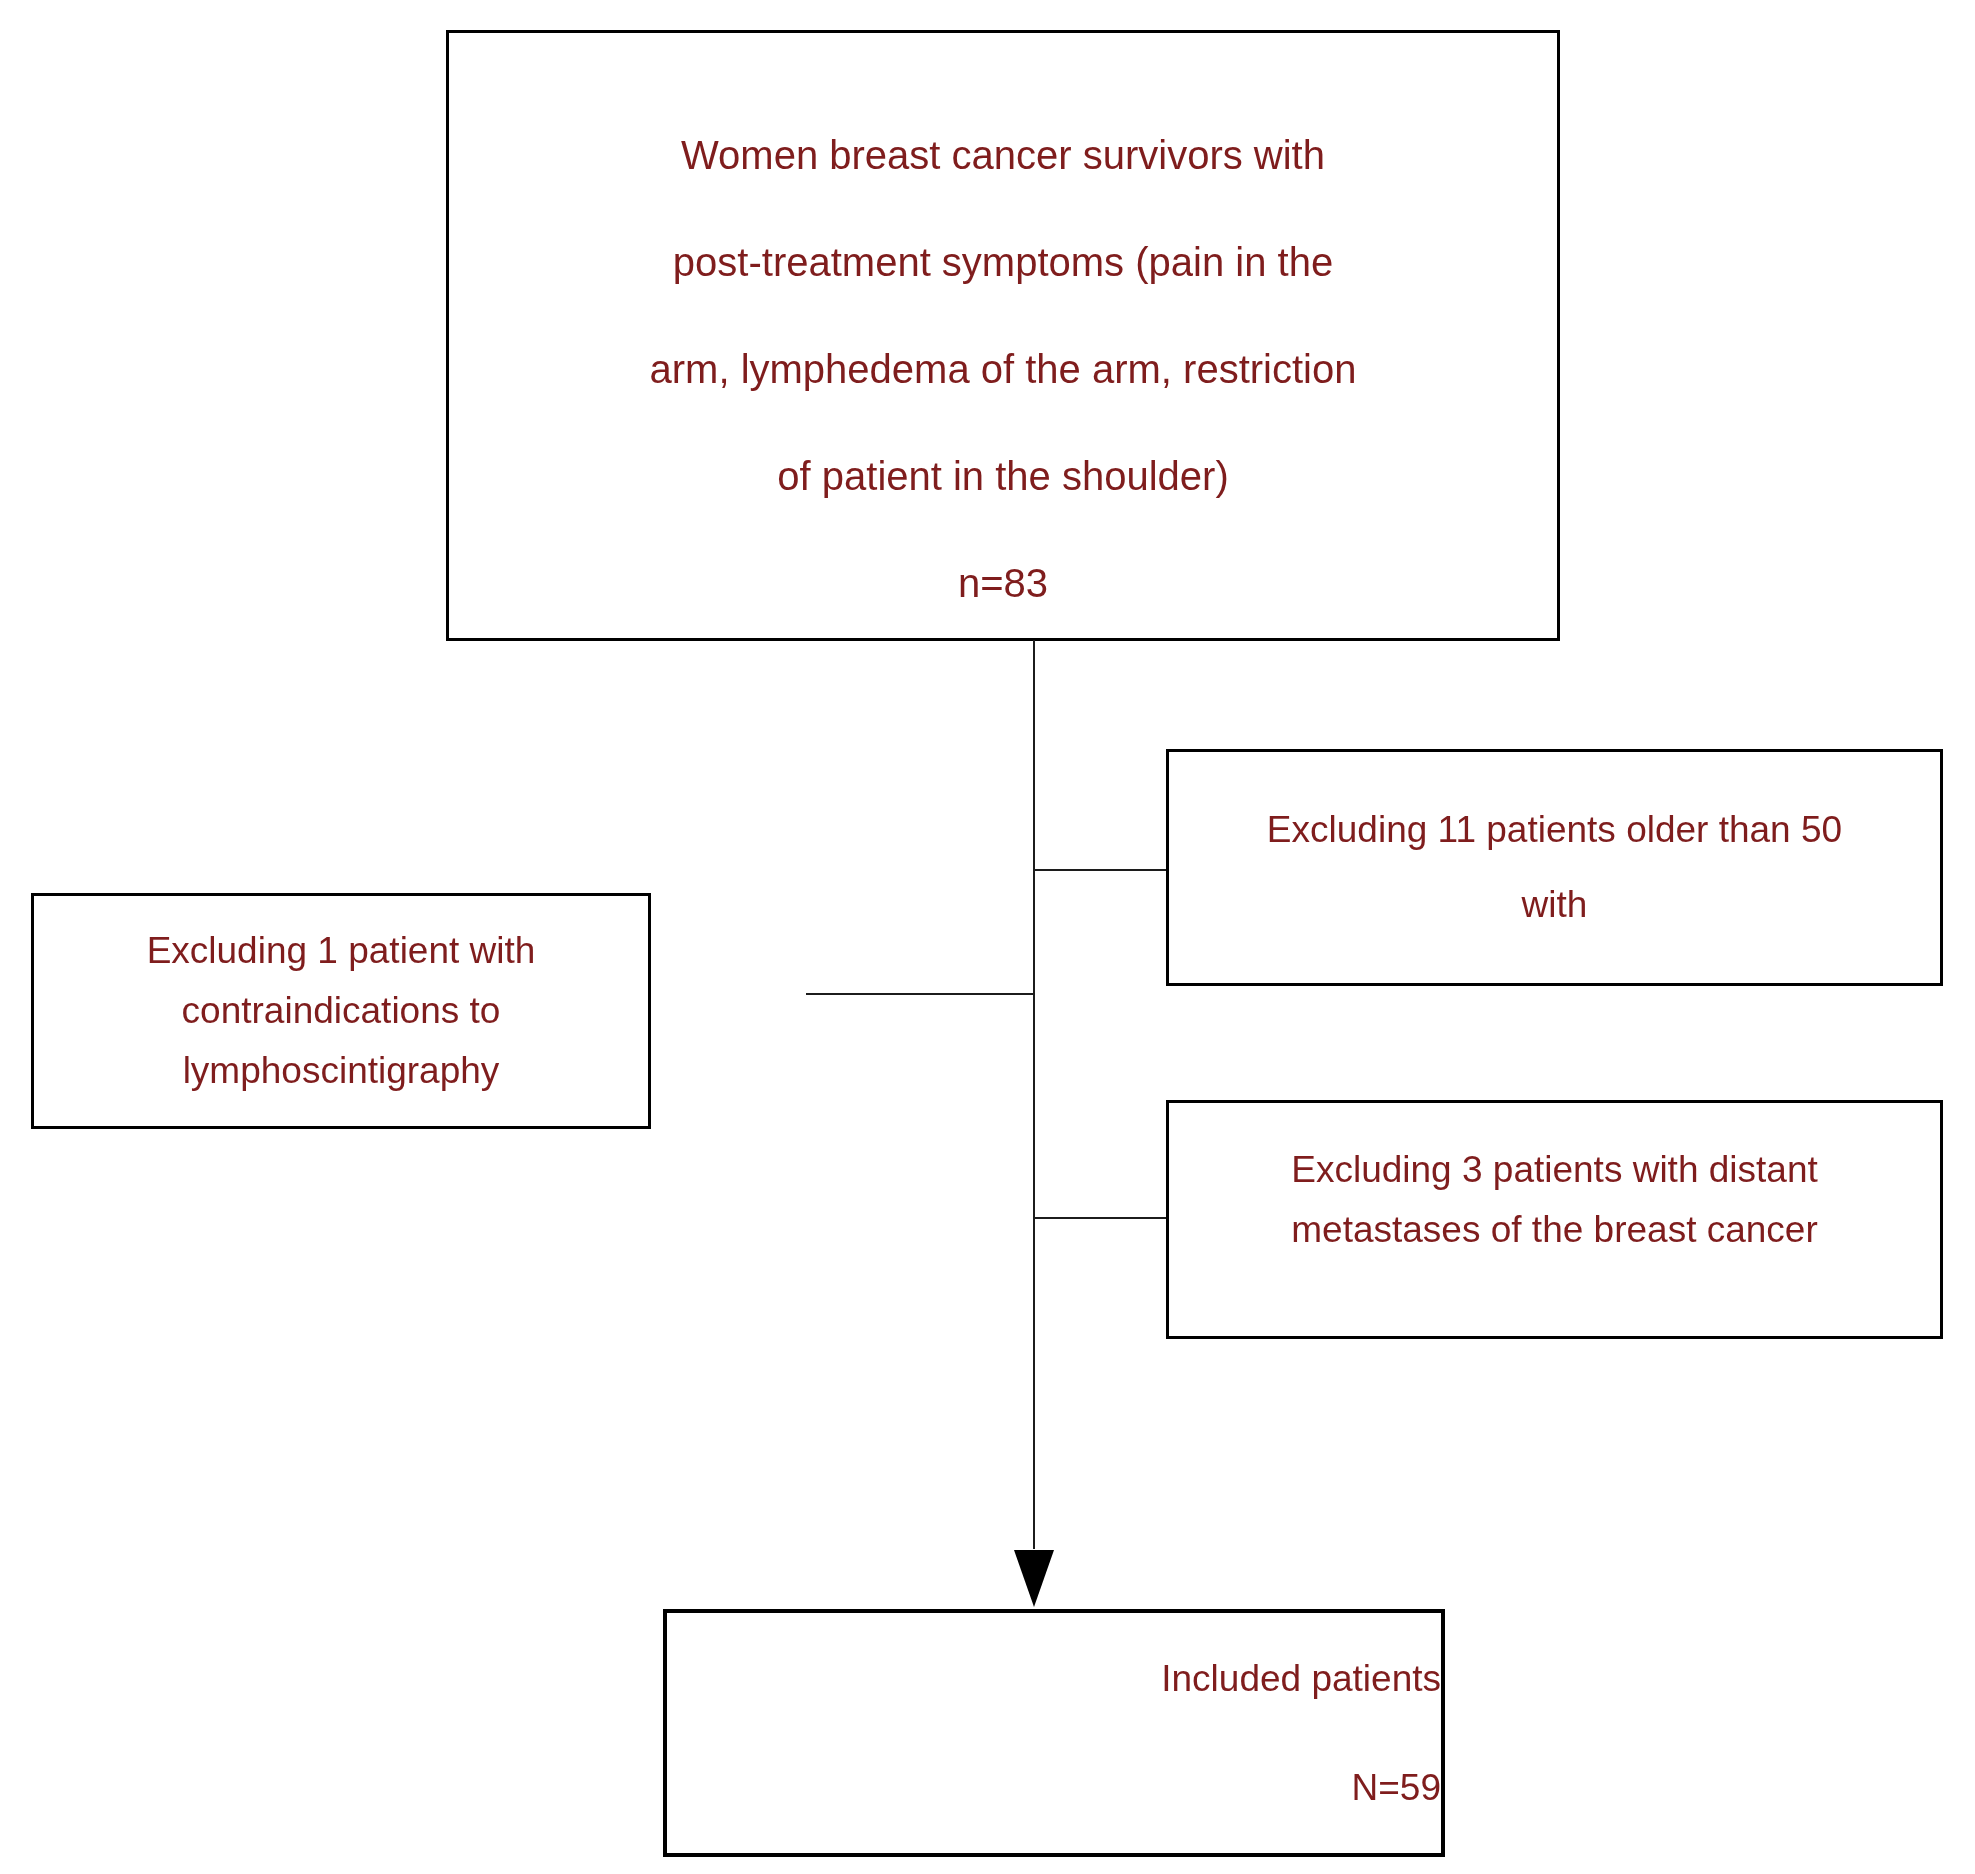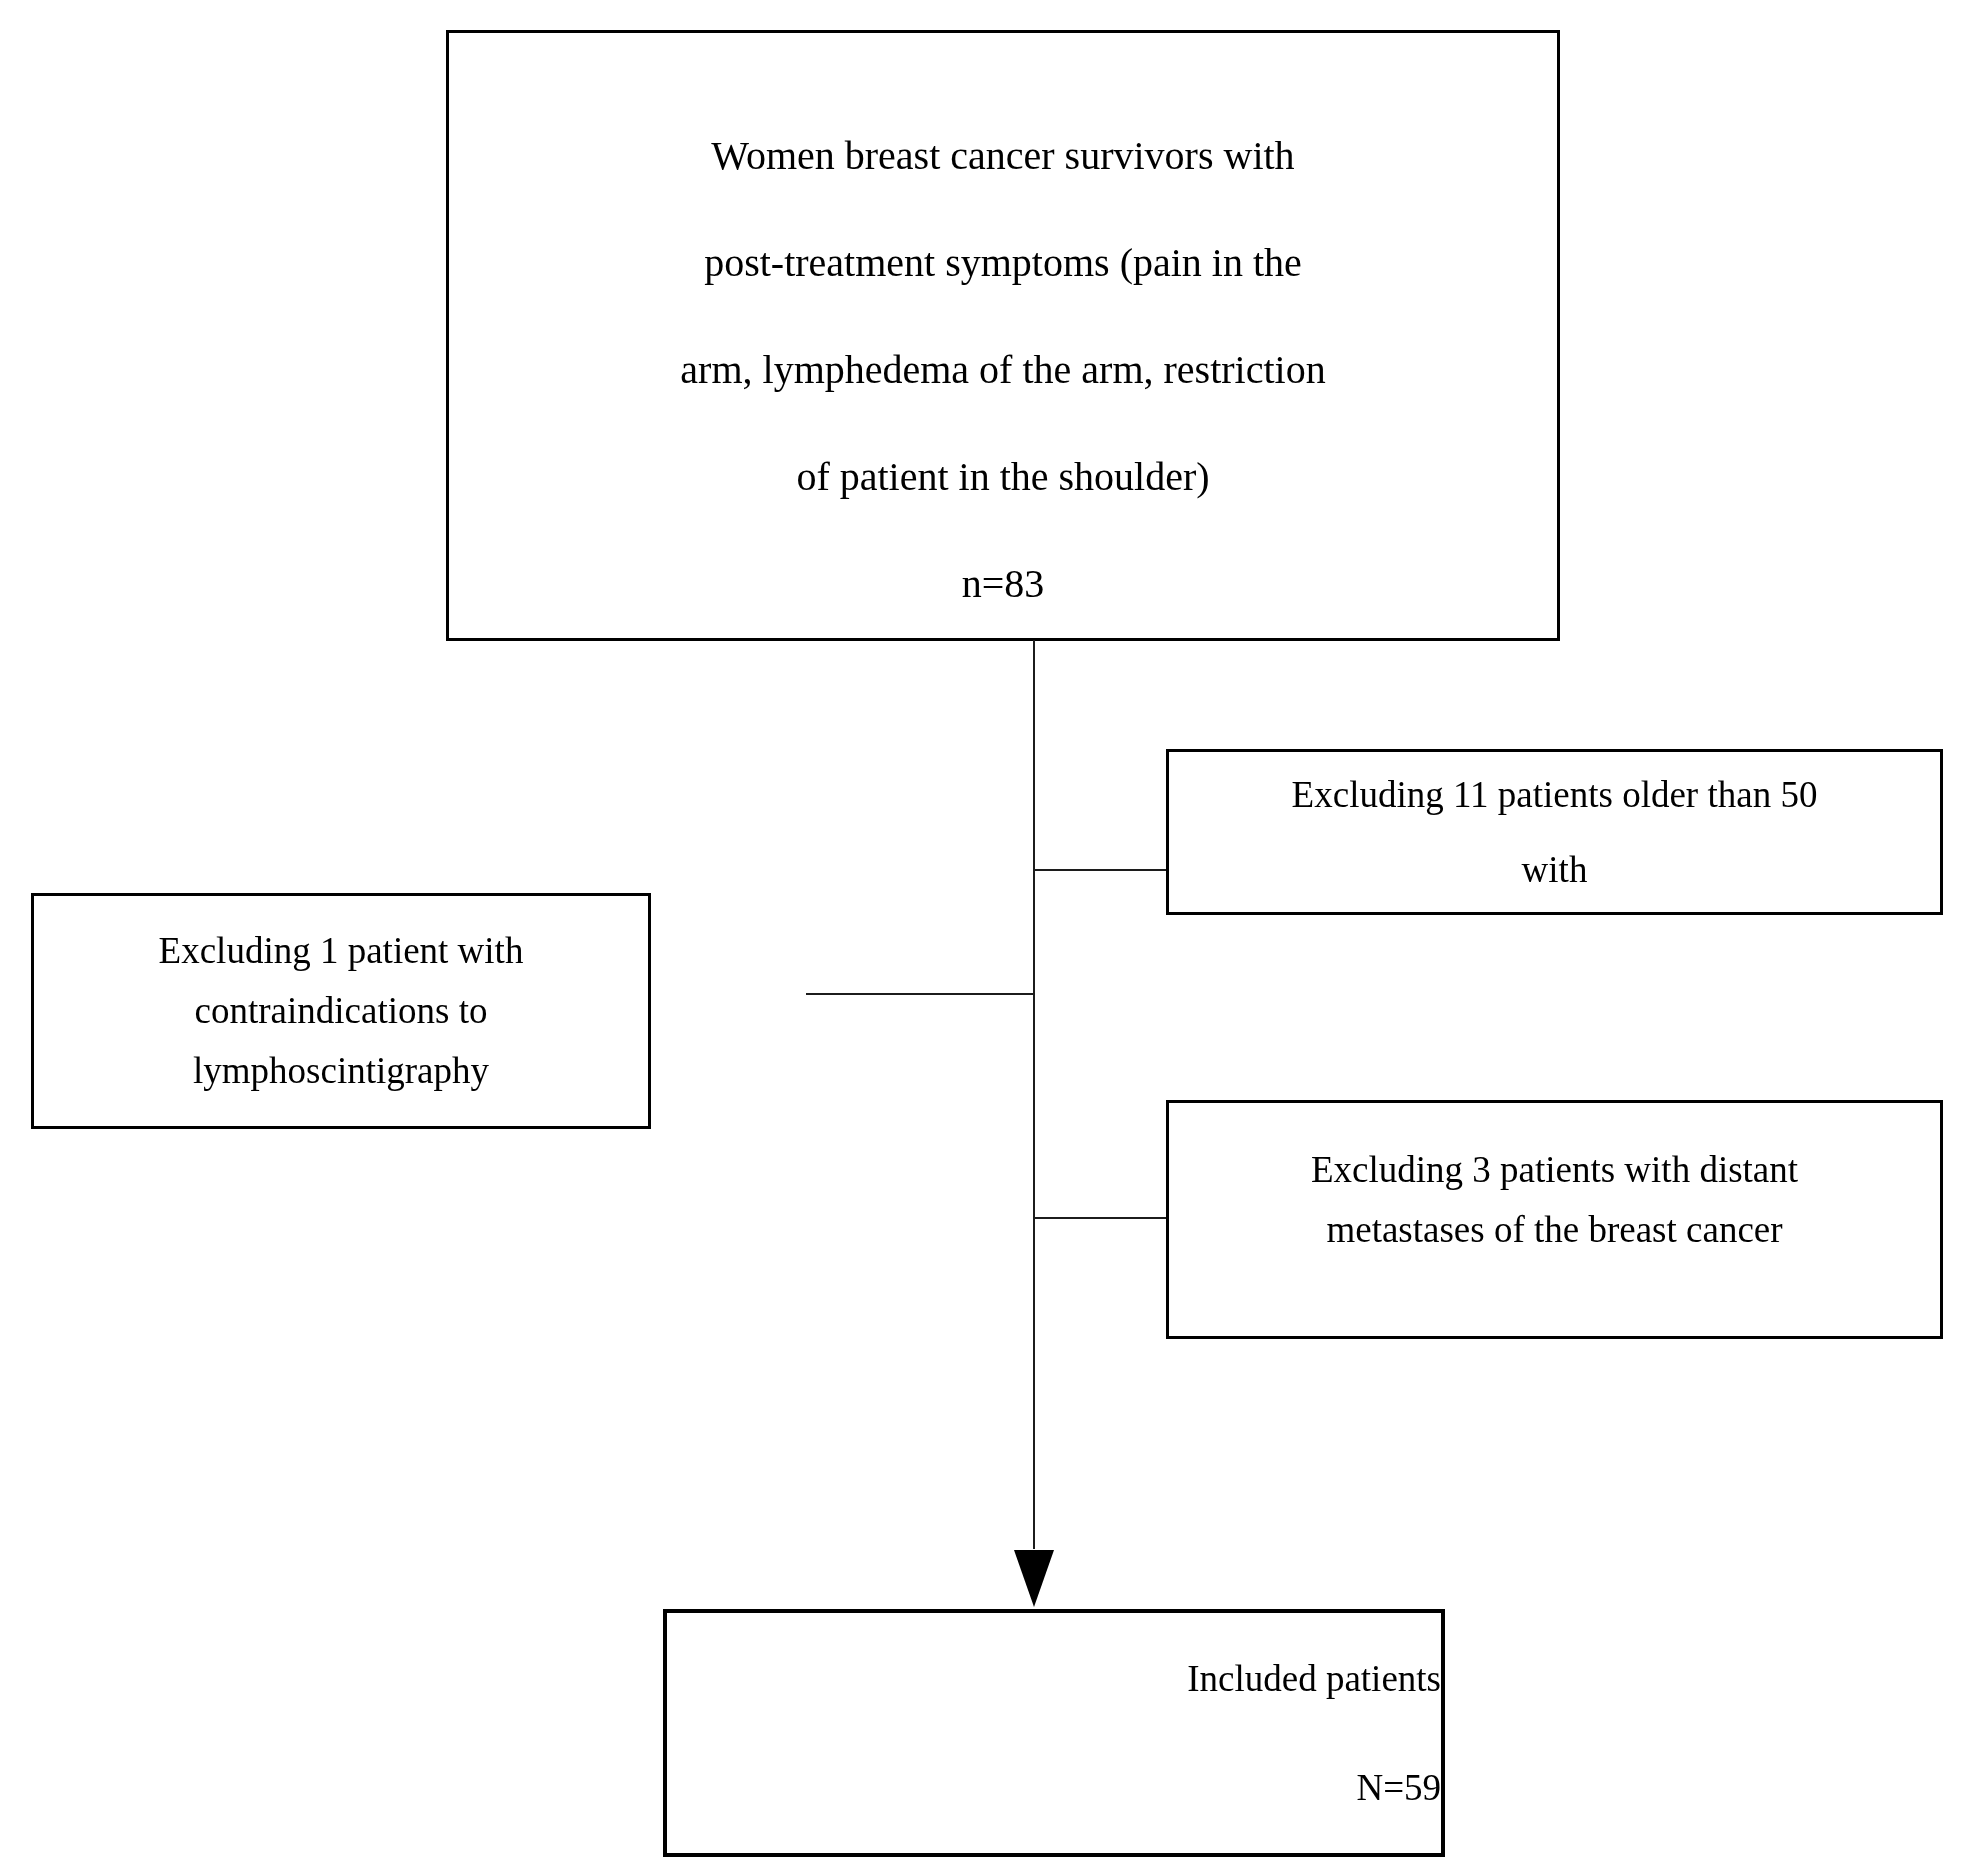--- a/index.html
+++ b/index.html
@@ -1,41 +1,41 @@
 <!DOCTYPE html>
 <html style="font-size:12px"><head>
 <meta charset="utf-8">
 <style>
   html, body { margin: 0; padding: 0; background: #ffffff; }
   .canvas {
     position: relative;
     width: 1975px;
     height: 1874px;
     background: #ffffff;
-    font-family: Liberation Serif, serif;
-    color: #000000;
+    font-family: Liberation Sans, sans-serif;
+    color: #7f1d1d;
     overflow: hidden;
   }
   .node {
     position: absolute;
     background: #ffffff;
     border: 3.7px solid #000000;
     box-sizing: border-box;
     display: flex;
     flex-direction: column;
     align-items: center;
     justify-content: center;
     text-align: center;
   }
   .tline { white-space: nowrap; }
 
   #node-population { left: 446px; top: 30px; width: 1114px; height: 611px; font-size: 40px; padding-top: 67px; }
   #node-population .tline { line-height: 107px; }
 
-  #node-exclusion-age { left: 1166px; top: 749px; width: 777px; height: 166px; font-size: 37px; gap: 15px; }
+  #node-exclusion-age { left: 1166px; top: 749px; width: 777px; height: 237px; font-size: 37px; gap: 15px; }
   #node-exclusion-age .tline { line-height: 60px; }
 
   #node-exclusion-contra { left: 31px; top: 893px; width: 620px; height: 236px; font-size: 37px; }
   #node-exclusion-contra .tline { line-height: 60px; }
 
   #node-exclusion-mets { left: 1166px; top: 1100px; width: 777px; height: 239px; font-size: 37px;
                          justify-content: flex-start; padding-top: 37px; }
   #node-exclusion-mets .tline { line-height: 60px; }
 
   #node-included { left: 663px; top: 1609px; width: 782px; height: 248px; font-size: 37px; border-width: 4.5px; align-items: flex-end; }

